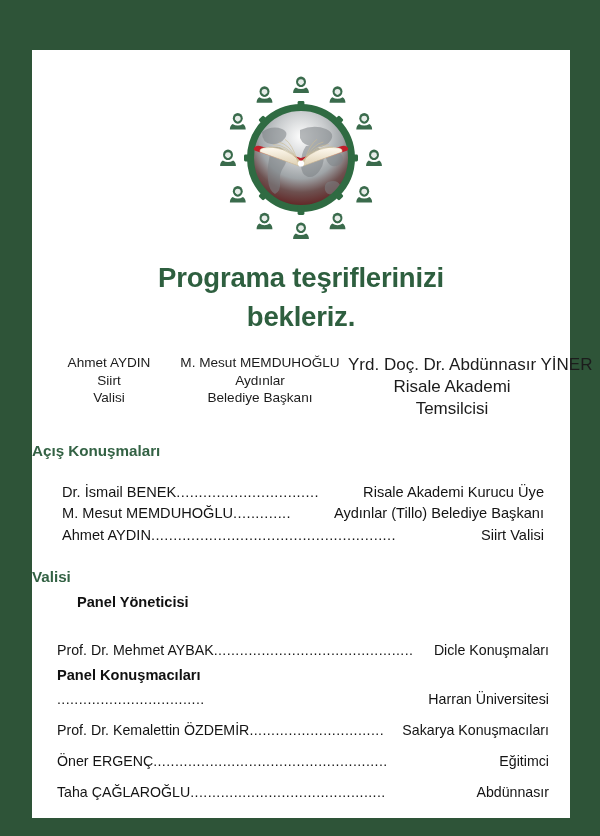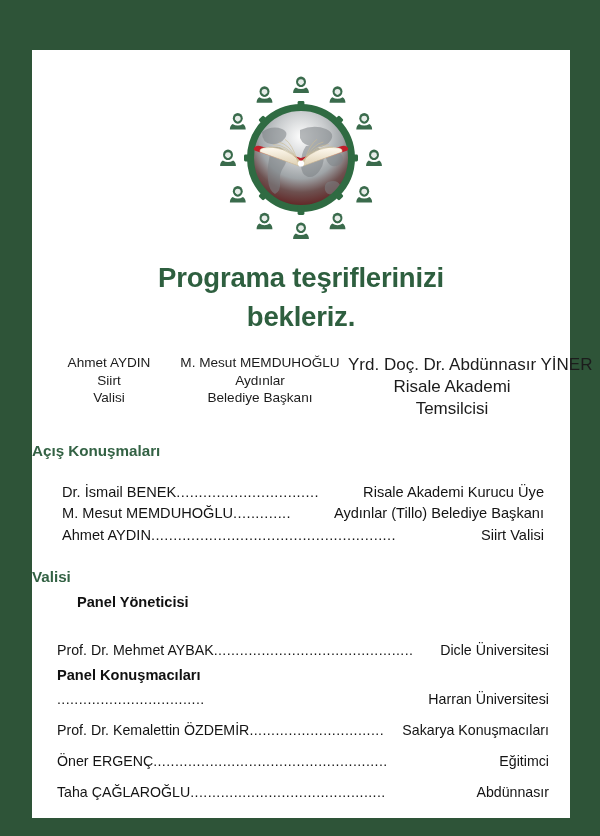--- a/index.html
+++ b/index.html
@@ -372,21 +372,21 @@
     </div>
 
     <div class="section-head" id="head-panel">Valisi</div>
 
     <div id="panel-block">
       <div class="sub-head">Panel Yöneticisi</div>
 
       <div class="entry tight">
         <span class="who">Prof. Dr. Mehmet AYBAK</span>
         <span class="dots">..............................................</span>
-        <span class="what">Dicle Üniversitesi</span>
+        <span class="what">Dicle Konuşmaları</span>
       </div>
 
       <div class="sub-head">Panel Konuşmacıları</div>
 
       <div class="entry">
         <span class="dots">..................................</span>
         <span class="what">Harran Üniversitesi</span>
       </div>
       <div class="entry">
         <span class="who">Prof. Dr. Kemalettin ÖZDEMİR</span>

